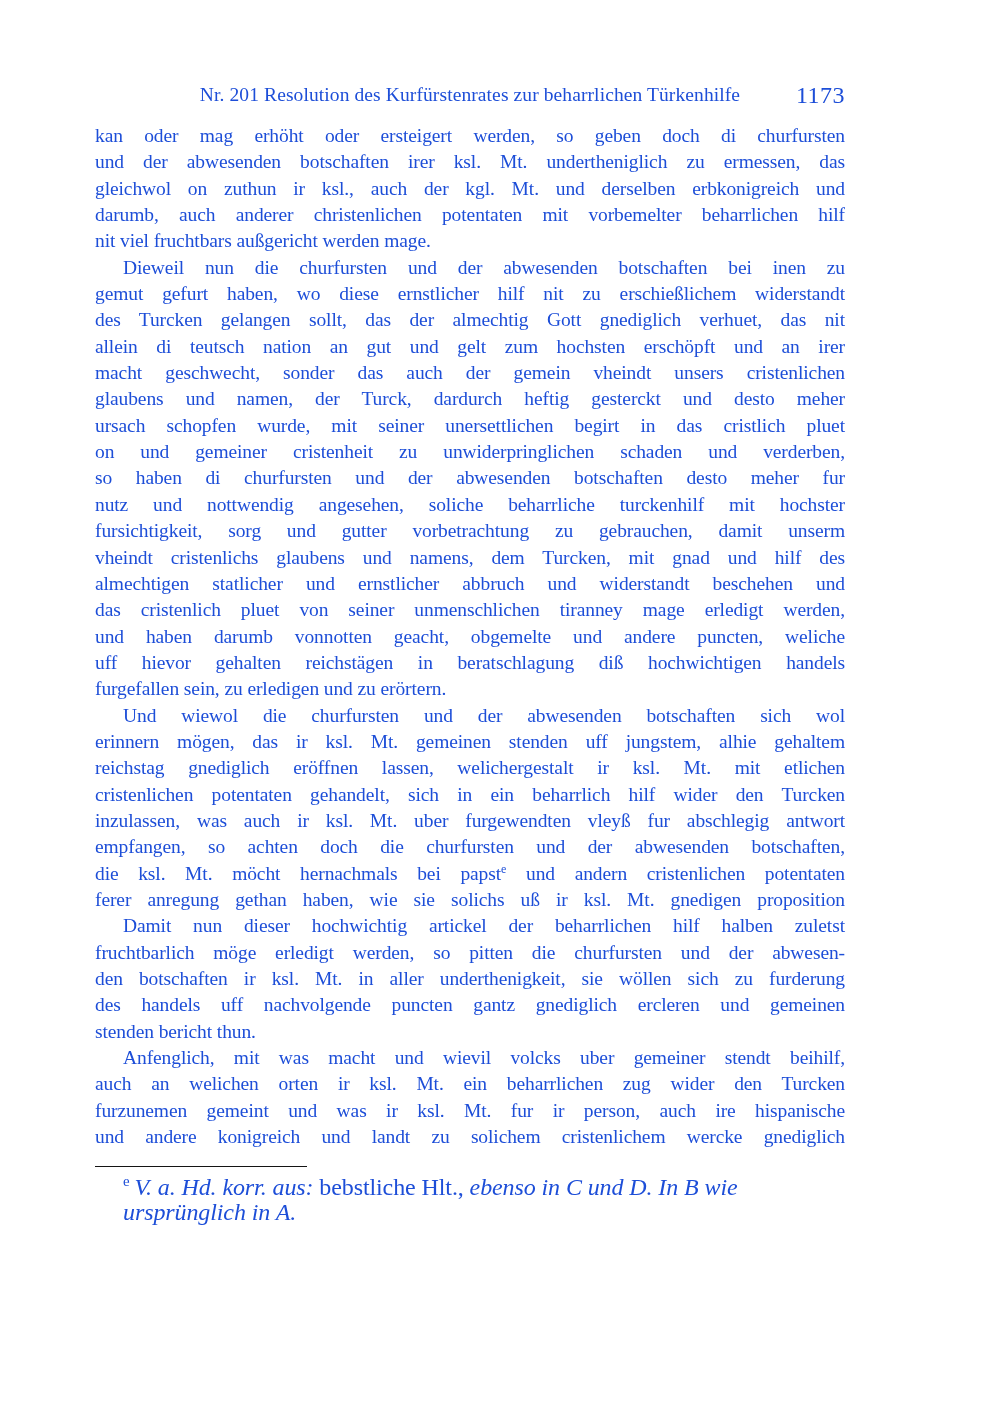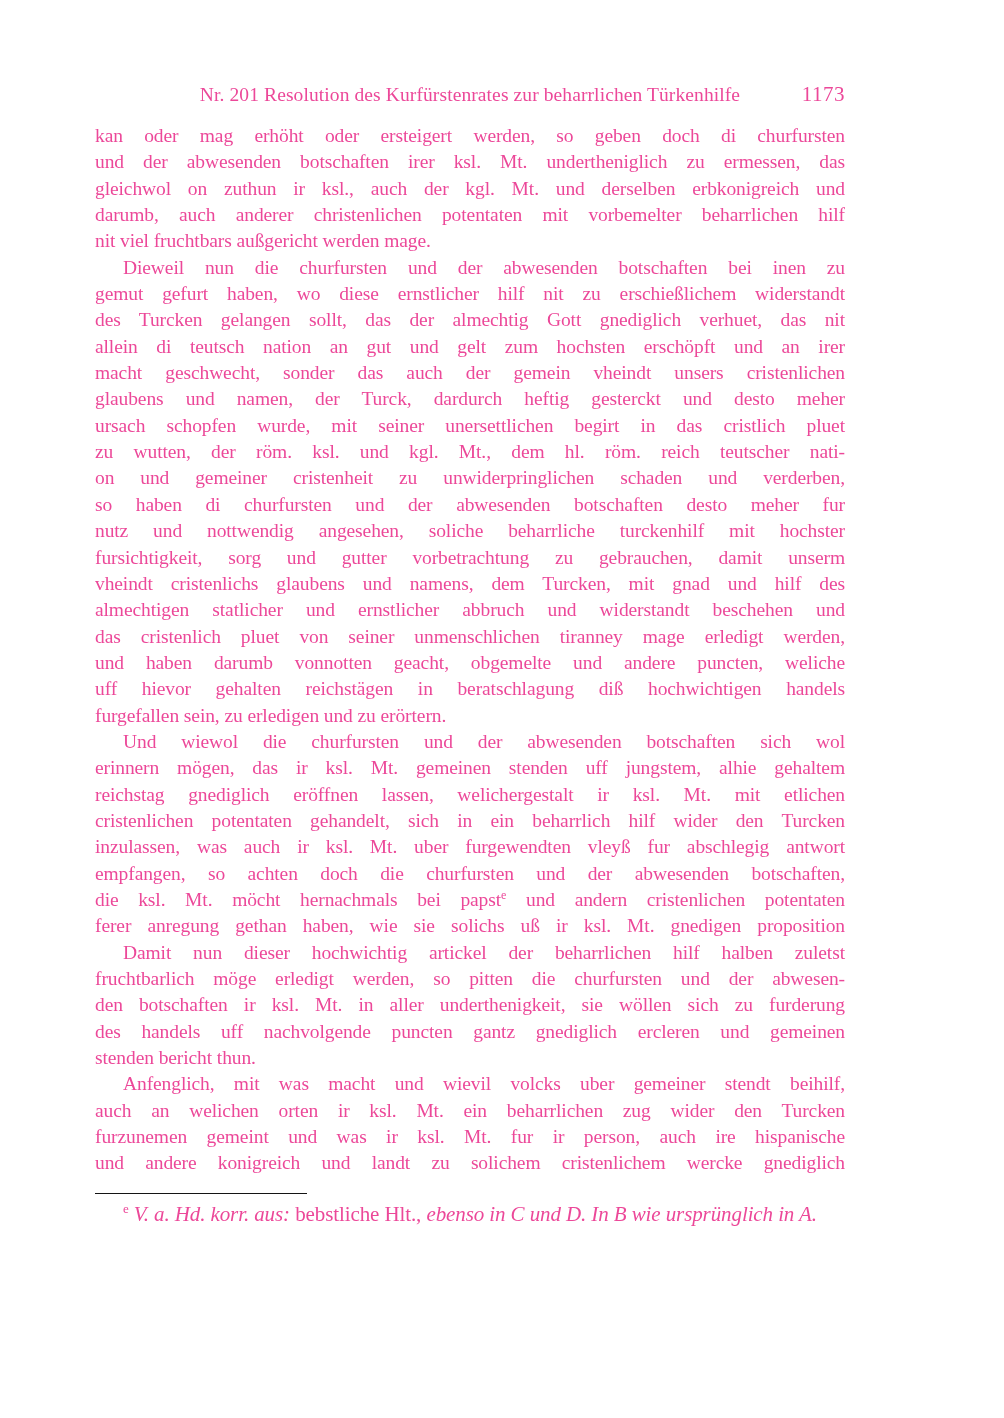--- a/index.html
+++ b/index.html
@@ -2,21 +2,21 @@
 <html><head>
 <meta charset="utf-8">
 <style>
   html, body { margin: 0; padding: 0; background: #e8e8e8; }
   .page {
     position: relative;
     width: 1004px;
     height: 1418px;
     margin: 0 auto;
     background: #ffffff;
-    color: #ec4899;
+    color: #1d4ed8;
     font-family: "Liberation Serif", "DejaVu Serif", serif;
     overflow: hidden;
   }
   .column {
     position: absolute;
     left: 95px;
     width: 750px;
   }
   .running-head {
     top: 84px;
@@ -25,21 +25,21 @@
   }
   .running-head .head-title {
     display: block;
     text-align: center;
     letter-spacing: 0.1px;
   }
   .running-head .page-number {
     position: absolute;
     right: 0;
     top: -2px;
-    font-size: 21px;
+    font-size: 24px;
     letter-spacing: 0.5px;
   }
   .text-body {
     top: 123px;
     font-size: 19.5px;
     letter-spacing: -0.1px;
   }
   .line {
     line-height: 26.35px;
     text-align: justify;
@@ -61,21 +61,21 @@
     margin-top: 16px;
   }
   .footnote-rule {
     width: 212px;
     height: 0;
     border: none;
     border-top: 1.6px solid #141414;
     margin: 0 0 8px 0;
   }
   .footnote {
-    font-size: 21px;
+    font-size: 24px;
     line-height: 25px;
     padding-left: 28px;
     letter-spacing: -0.1px;
   }
   .footnote .it { font-style: italic; }
   .footnote .marker { margin-right: 5px; }
 </style>
 </head>
 <body>
 
@@ -95,21 +95,20 @@
         <div class="line last">nit viel fruchtbars außgericht werden mage.</div>
       </div>
       <div class="paragraph">
         <div class="line first-indent">Dieweil nun die churfursten und der abwesenden botschaften bei inen zu</div>
         <div class="line">gemut gefurt haben, wo diese ernstlicher hilf nit zu erschießlichem widerstandt</div>
         <div class="line">des Turcken gelangen sollt, das der almechtig Gott gnediglich verhuet, das nit</div>
         <div class="line">allein di teutsch nation an gut und gelt zum hochsten erschöpft und an irer</div>
         <div class="line">macht geschwecht, sonder das auch der gemein vheindt unsers cristenlichen</div>
         <div class="line">glaubens und namen, der Turck, dardurch heftig gesterckt und desto meher</div>
         <div class="line">ursach schopfen wurde, mit seiner unersettlichen begirt in das cristlich pluet</div>
-        <div class="line">zu wutten, der röm. ksl. und kgl. Mt., dem hl. röm. reich teutscher nati-</div>
         <div class="line">on und gemeiner cristenheit zu unwiderpringlichen schaden und verderben,</div>
         <div class="line">so haben di churfursten und der abwesenden botschaften desto meher fur</div>
         <div class="line">nutz und nottwendig angesehen, soliche beharrliche turckenhilf mit hochster</div>
         <div class="line">fursichtigkeit, sorg und gutter vorbetrachtung zu gebrauchen, damit unserm</div>
         <div class="line">vheindt cristenlichs glaubens und namens, dem Turcken, mit gnad und hilf des</div>
         <div class="line">almechtigen statlicher und ernstlicher abbruch und widerstandt beschehen und</div>
         <div class="line">das cristenlich pluet von seiner unmenschlichen tiranney mage erledigt werden,</div>
         <div class="line">und haben darumb vonnotten geacht, obgemelte und andere puncten, weliche</div>
         <div class="line">uff hievor gehalten reichstägen in beratschlagung diß hochwichtigen handels</div>
         <div class="line last">furgefallen sein, zu erledigen und zu erörtern.</div>

